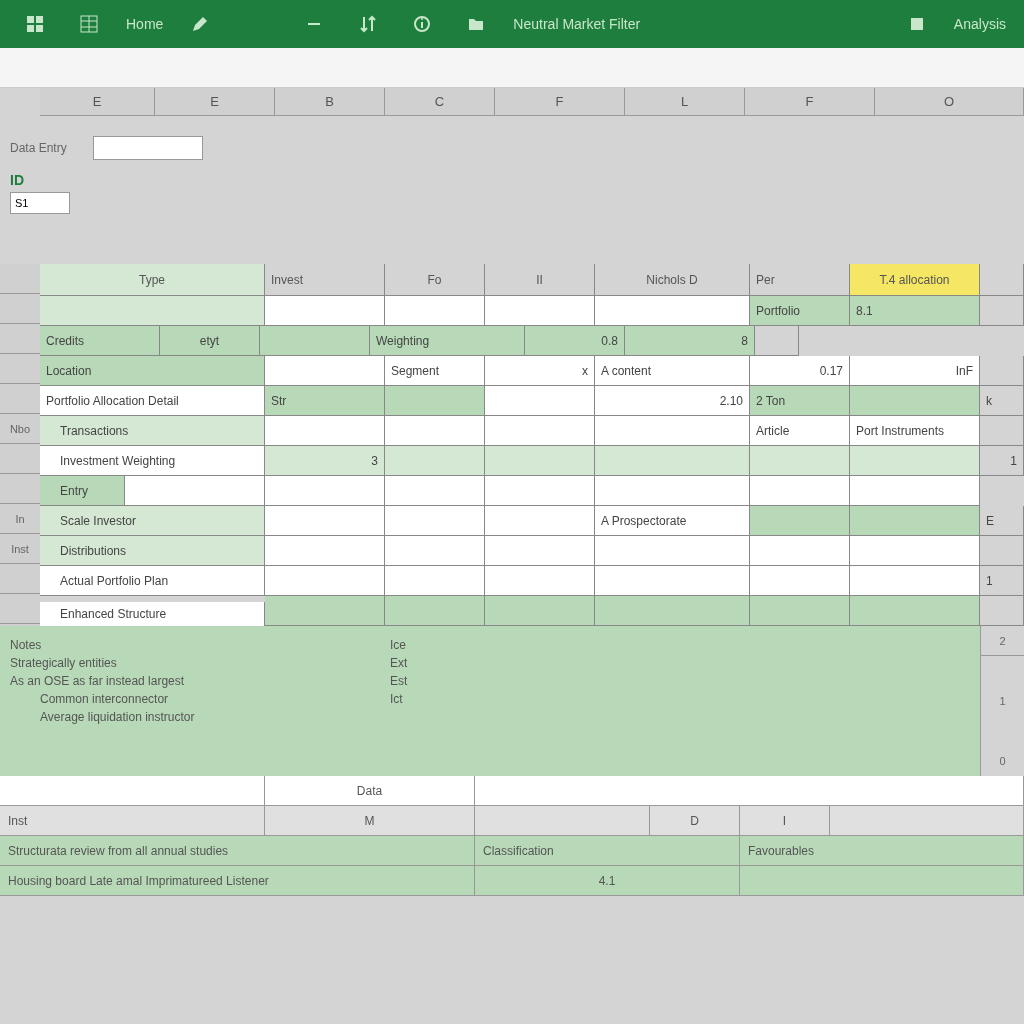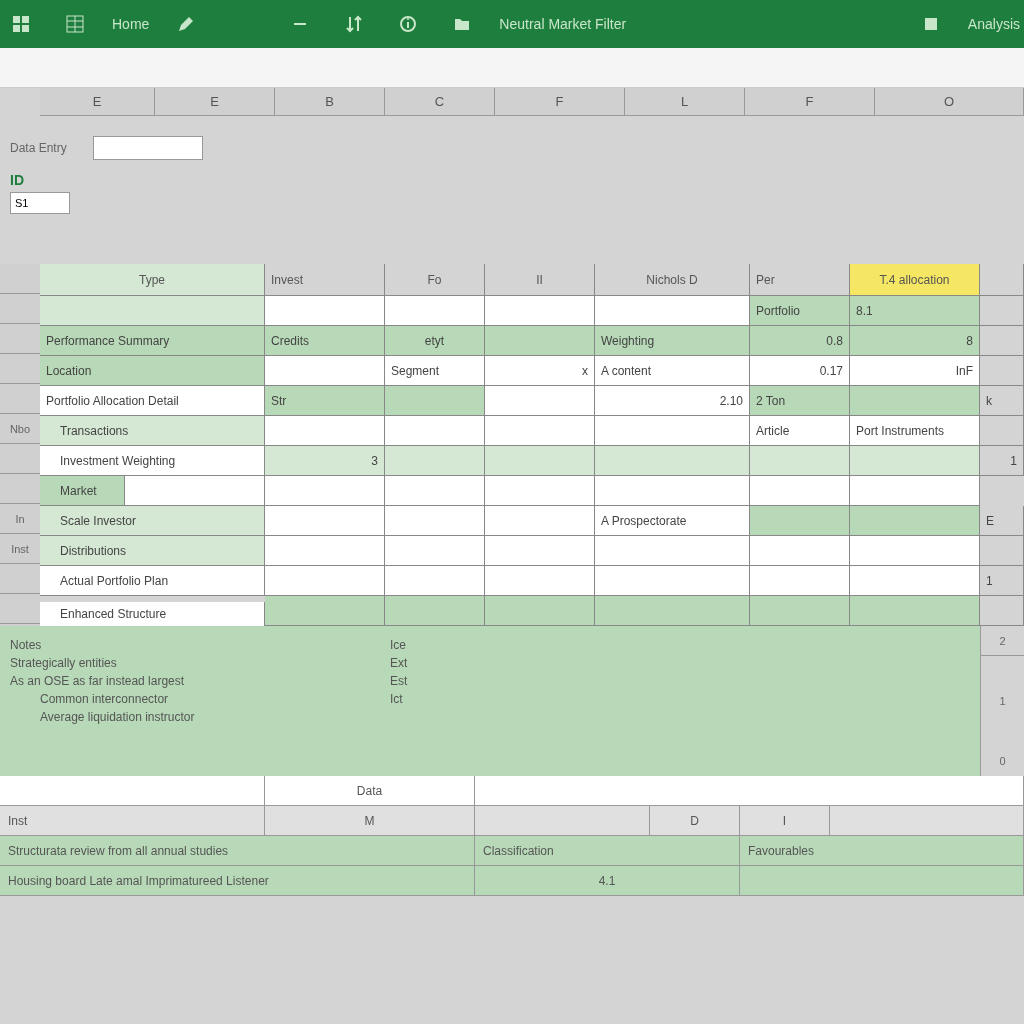--- a/index.html
+++ b/index.html
@@ -1,18 +1,18 @@
 <!DOCTYPE html>
 <html><head>
 <meta charset="utf-8">
 <style>
 * { margin: 0; padding: 0; box-sizing: border-box; font-family: Arial, sans-serif; }
 body { background: #d4d4d4; width: 1024px; height: 1024px; overflow: hidden; font-size: 13px; color: #333; }
 
-.ribbon { background: #1e7e3e; height: 48px; display: flex; align-items: center; padding: 0 4px; gap: 20px; color: #fff; }
+.ribbon { background: #1e7e3e; height: 48px; display: flex; align-items: center; padding: 0 18px; gap: 20px; color: #fff; }
 .ribbon-item { display: flex; align-items: center; gap: 6px; cursor: pointer; padding: 4px 8px; }
 .ribbon-icon { width: 18px; height: 18px; display: inline-block; }
 .ribbon-text { font-size: 14px; color: #c8e6c9; }
 
 .toolbar { background: #f5f5f5; height: 40px; border-bottom: 1px solid #ccc; }
 
 .col-headers { background: #d0d0d0; height: 28px; display: flex; border-bottom: 1px solid #999; margin-left: 40px; }
 .col-header { border-right: 1px solid #999; display: flex; align-items: center; justify-content: center; color: #555; font-size: 13px; cursor: pointer; }
 
 .formula-area { background: #d4d4d4; padding: 20px 10px 10px 10px; }
@@ -196,21 +196,20 @@
       <div class="cell w-b"></div>
       <div class="cell w-c"></div>
       <div class="cell w-d right"></div>
       <div class="cell w-e"></div>
       <div class="cell green w-f">Portfolio</div>
       <div class="cell green w-g">8.1</div>
       <div class="cell gray w-h"></div>
     </div>
 
     <div class="grid-row">
-      <div class="cell green w-a">Performance Summary</div>
       <div class="cell green w-b">Credits</div>
       <div class="cell green w-c center">etyt</div>
       <div class="cell green w-d"></div>
       <div class="cell green w-e">Weighting</div>
       <div class="cell green w-f right">0.8</div>
       <div class="cell green w-g right">8</div>
       <div class="cell gray w-h"></div>
     </div>
 
     <div class="grid-row">
@@ -251,21 +250,21 @@
       <div class="cell lightgreen w-b right">3</div>
       <div class="cell lightgreen w-c"></div>
       <div class="cell lightgreen w-d"></div>
       <div class="cell lightgreen w-e"></div>
       <div class="cell lightgreen w-f"></div>
       <div class="cell lightgreen w-g"></div>
       <div class="cell gray w-h right">1</div>
     </div>
 
     <div class="grid-row">
-      <div class="cell green indent w-a" style="width:85px">Market</div>
+      <div class="cell green indent w-a" style="width:85px">Entry</div>
       <div class="cell" style="width:140px"></div>
       <div class="cell w-b"></div>
       <div class="cell w-c"></div>
       <div class="cell w-d"></div>
       <div class="cell w-e"></div>
       <div class="cell w-f"></div>
       <div class="cell w-g"></div>
     </div>
 
     <div class="grid-row">

